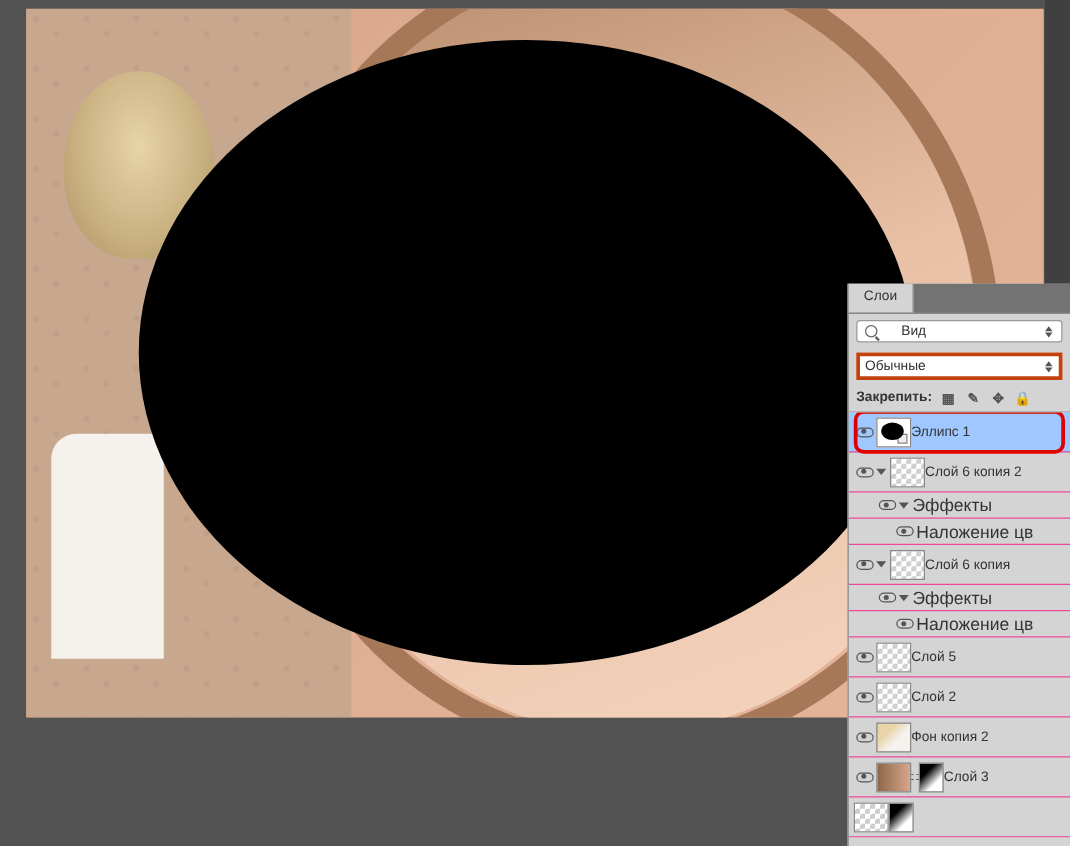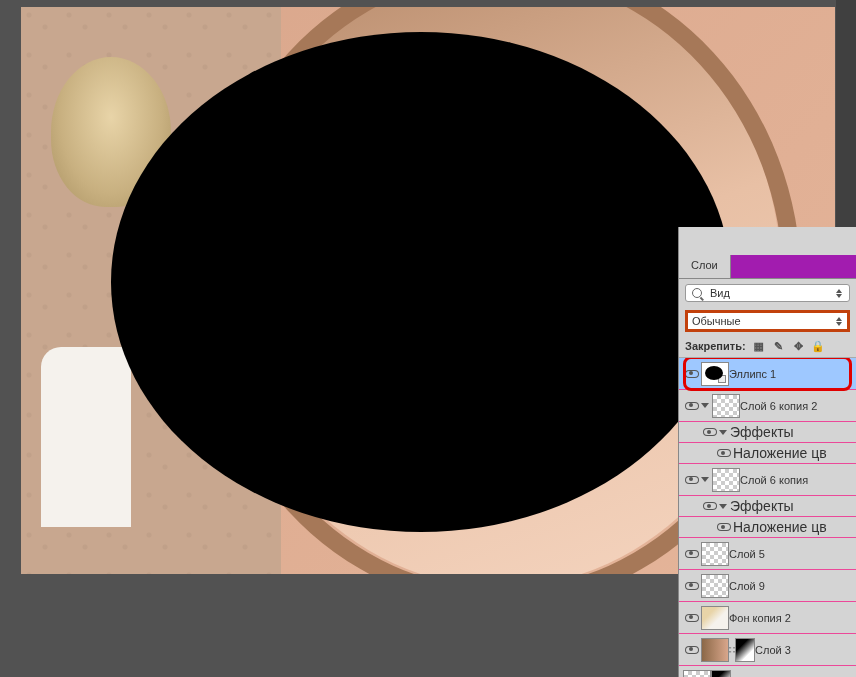--- a/index.html
+++ b/index.html
@@ -7,24 +7,24 @@
 .canvas-area { position: absolute; left: 0; top: 0; width: 836px; height: 677px; background: #525252; }
 .canvas { position: absolute; left: 21px; top: 7px; width: 814px; height: 567px; background: linear-gradient(135deg, #d9a68b 0%, #e5b59a 100%); overflow: hidden; }
 .wallpaper { position: absolute; left: 0; top: 0; width: 260px; height: 100%; background: #c8a78f; }
 .wallpaper::before { content: ""; position: absolute; inset: 0; background-image: radial-gradient(circle at 20% 20%, rgba(160,130,110,0.3) 2px, transparent 3px), radial-gradient(circle at 60% 50%, rgba(160,130,110,0.3) 2px, transparent 3px); background-size: 40px 40px; opacity: 0.6; }
 .curve1 { position: absolute; left: 180px; top: -50px; width: 600px; height: 650px; border: 18px solid #a67858; border-radius: 50%; background: transparent; }
 .curve2 { position: absolute; left: 200px; top: -40px; width: 560px; height: 620px; border-radius: 50%; background: linear-gradient(160deg, #b58868 0%, #e8c0a5 50%, #f5d5c0 100%); }
 .hair { position: absolute; left: 30px; top: 50px; width: 120px; height: 150px; background: radial-gradient(ellipse at 50% 40%, #e8d4a8 0%, #c8b080 60%, #a89060 100%); border-radius: 50% 50% 45% 45%; }
 .shirt { position: absolute; left: 20px; top: 340px; width: 90px; height: 180px; background: #f5f2ed; border-radius: 20px 0 0 0; }
 .ellipse-black { position: absolute; left: 90px; top: 25px; width: 620px; height: 500px; background: #000; border-radius: 50%; }
 .panel { position: absolute; right: 0; top: 227px; width: 178px; height: 450px; background: #d4d4d4; border-left: 1px solid #888; font-size: 11px; color: #333; }
-.tabs { height: 24px; background: #a21caf; border-bottom: 1px solid #888; display: flex; margin-top: 28px; }
+.tabs { height: 24px; background: #737373; border-bottom: 1px solid #888; display: flex; }
 .tab { padding: 4px 12px; background: #d4d4d4; border-right: 1px solid #888; }
 .search-row { padding: 5px 6px; display: flex; gap: 4px; }
-.search-box { flex: 1; background: #fff; border: 1px solid #999; border-radius: 3px; padding: 2px 6px; display: flex; align-items: center; gap: 8px; }
+.search-box { flex: 1; background: #fff; border: 1px solid #999; border-radius: 3px; padding: 2px 6px; display: flex; align-items: center; gap: 19px; }
 .search-icon { width: 10px; height: 10px; border: 1.5px solid #666; border-radius: 50%; position: relative; }
 .search-icon::after { content: ""; position: absolute; width: 4px; height: 1.5px; background: #666; bottom: -2px; right: -3px; transform: rotate(45deg); }
 .dropdown-arrows { width: 8px; display: flex; flex-direction: column; align-items: center; gap: 1px; }
 .arrow-up { width: 0; height: 0; border-left: 3px solid transparent; border-right: 3px solid transparent; border-bottom: 4px solid #555; }
 .arrow-down { width: 0; height: 0; border-left: 3px solid transparent; border-right: 3px solid transparent; border-top: 4px solid #555; }
 .blend-row { padding: 3px 6px; }
 .blend-dd { width: 100%; background: #fff; border: 3px solid #c2410c; padding: 2px 4px; display: flex; justify-content: space-between; align-items: center; }
 .lock-row { padding: 4px 6px; display: flex; align-items: center; gap: 6px; border-bottom: 1px solid #aaa; font-weight: bold; }
 .lock-icons { display: flex; gap: 6px; }
 .lock-icon { width: 14px; height: 14px; display: inline-flex; align-items: center; justify-content: center; color: #555; }
@@ -153,21 +153,21 @@
           <span class="eye-icon"></span>
         </div>
         <div class="thumb checker"></div>
         <span class="layer-name">Слой 5</span>
       </div>
       <div class="layer-row">
         <div class="eye-col">
           <span class="eye-icon"></span>
         </div>
         <div class="thumb checker"></div>
-        <span class="layer-name">Слой 9</span>
+        <span class="layer-name">Слой 2</span>
       </div>
       <div class="layer-row">
         <div class="eye-col">
           <span class="eye-icon"></span>
         </div>
         <div class="thumb photo"></div>
         <span class="layer-name">Фон копия 2</span>
       </div>
       <div class="layer-row">
         <div class="eye-col">

